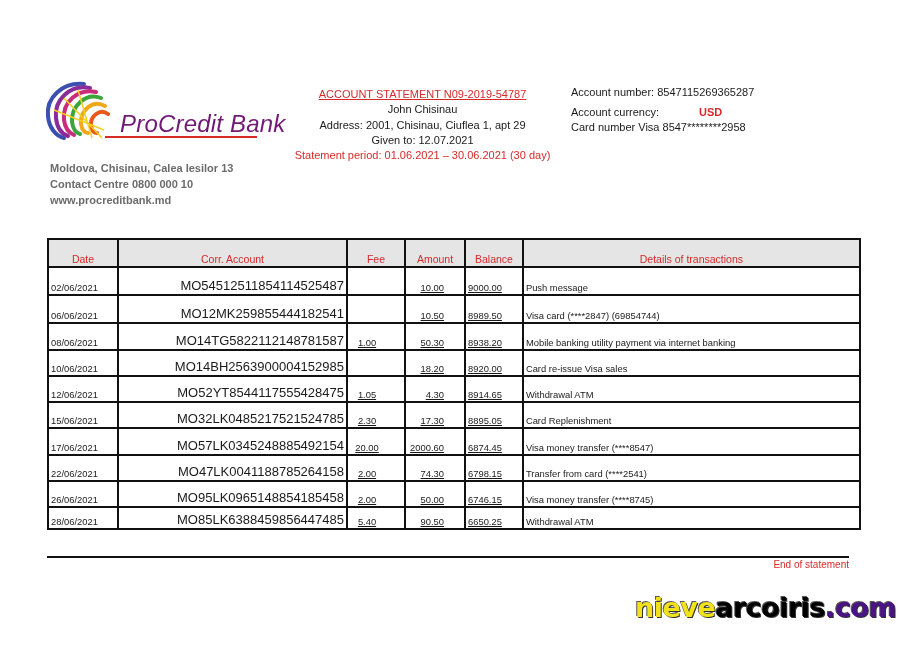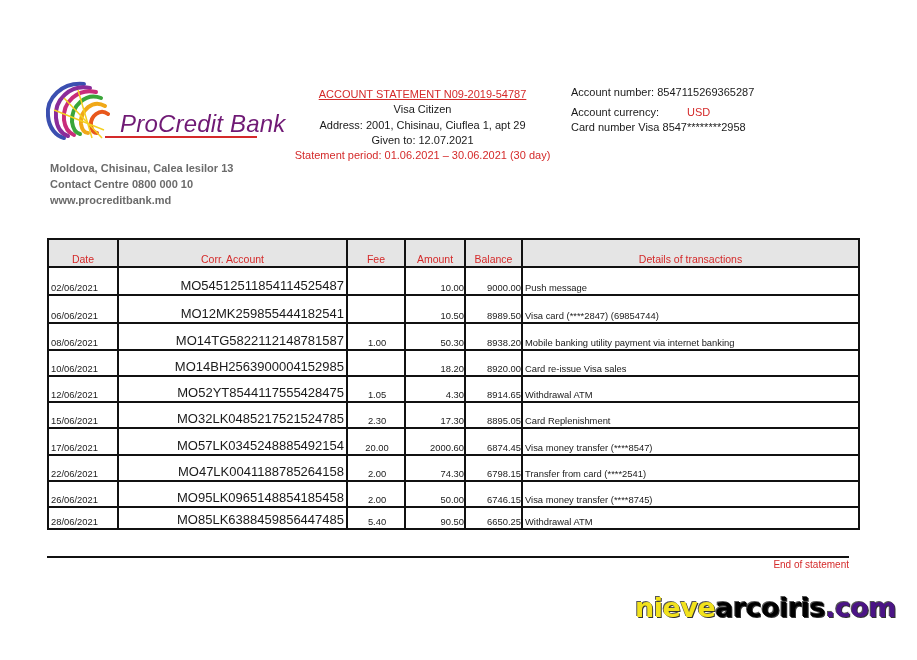--- a/index.html
+++ b/index.html
@@ -10,29 +10,29 @@
   .logo-svg { position:absolute; left:44px; top:80px; }
   .bank-name { left:120px; top:110px; font-size:24px; font-style:italic; color:#701a75; letter-spacing:0.2px; }
   .bank-underline { left:105px; top:136px; width:152px; height:2px; background:#d42a2a; }
   .bank-info { left:50px; top:160px; font-size:11px; line-height:16px; color:#6b6b6b; font-weight:bold; }
   .center-block { left:285px; top:87px; width:275px; text-align:center; font-size:11px; line-height:15.3px; }
   .center-block .title { color:#d42a2a; text-decoration:underline; }
   .right-block { left:571px; top:85px; font-size:11px; line-height:15px; }
   .right-block .stmt { color:#d42a2a; margin-bottom:25px; }
   .right-block .row { height:20px; }
   .right-block .row.tight { height:15px; }
-  .usd { color:#d42a2a; font-weight:normal; margin-left:28px; }
+  .usd { color:#d42a2a; font-weight:bold; margin-left:40px; }
 
   table.tx { position:absolute; left:47px; top:238px; border-collapse:collapse; font-size:9.4px; }
   table.tx th, table.tx td { border:2px solid #111; padding:0 2px; }
   table.tx th { background:#e5e5e5; color:#d42a2a; font-weight:normal; height:25px; vertical-align:bottom; padding-bottom:1px; font-size:10.5px; }
   table.tx td { vertical-align:bottom; padding-bottom:1px; }
   table.tx td.date { text-align:left;margin-left:35px; }
   table.tx td.acc { text-align:right; font-size:13px; }
-  table.tx td.num { text-align:right; padding-right:0; }
+  table.tx td.num { text-align:right; padding-right:20px;text-decoration:underline; }
   table.tx td.fee { text-align:center; }
   table.tx td.det { text-align:left; }
 
   .end-line { left:47px; top:556px; width:802px; height:2px; background:#111; }
   .end-text { left:47px; top:559px; width:802px; text-align:right; font-size:10px; color:#d42a2a; }
   .watermark { left:635px; top:592px; font-size:27px; font-weight:bold; letter-spacing:-0.5px;
                font-family:"DejaVu Sans", sans-serif; text-shadow:1px 1px 0 #333, -1px -1px 0 #555; }
   .wm-a { color:#f2e21c; } .wm-b { color:#000000; } .wm-c { color:#4b1486;margin-top:20px; }
 </style>
 </head>
@@ -57,21 +57,21 @@
 <div class="abs bank-underline"></div>
 
 <div class="abs bank-info">
   <div>Moldova, Chisinau, Calea Iesilor 13</div>
   <div>Contact Centre 0800 000 10</div>
   <div>www.procreditbank.md</div>
 </div>
 
 <div class="abs center-block">
   <div class="title">ACCOUNT STATEMENT N09-2019-54787</div>
-  <div>Visa Citizen</div>
+  <div>John Chisinau</div>
   <div>Address: 2001, Chisinau, Ciuflea 1, apt 29</div>
   <div>Given to: 12.07.2021</div>
   <div class="red">Statement period: 01.06.2021 – 30.06.2021 (30 day)</div>
 </div>
 
 <div class="abs right-block">
   <div class="row">Account number: 8547115269365287</div>
   <div class="row tight">
     <span>Account currency:</span><span class="usd">USD</span>
   </div>

